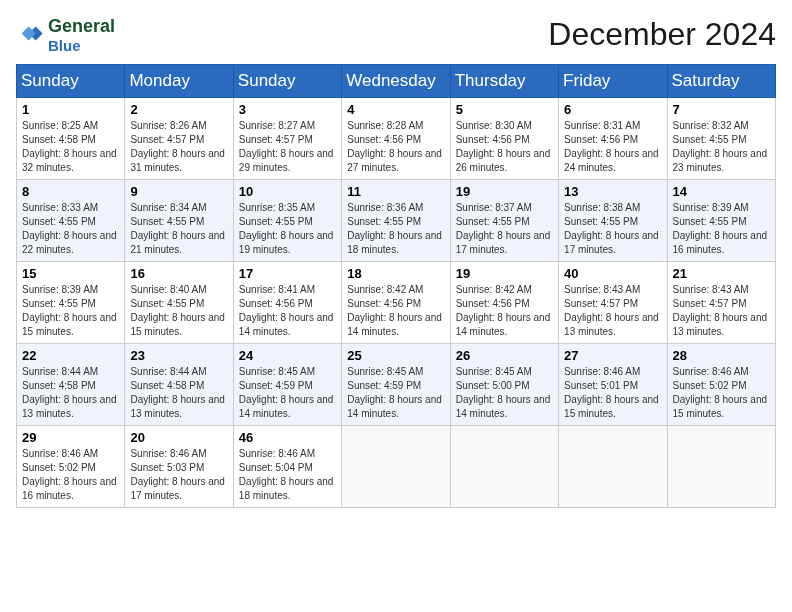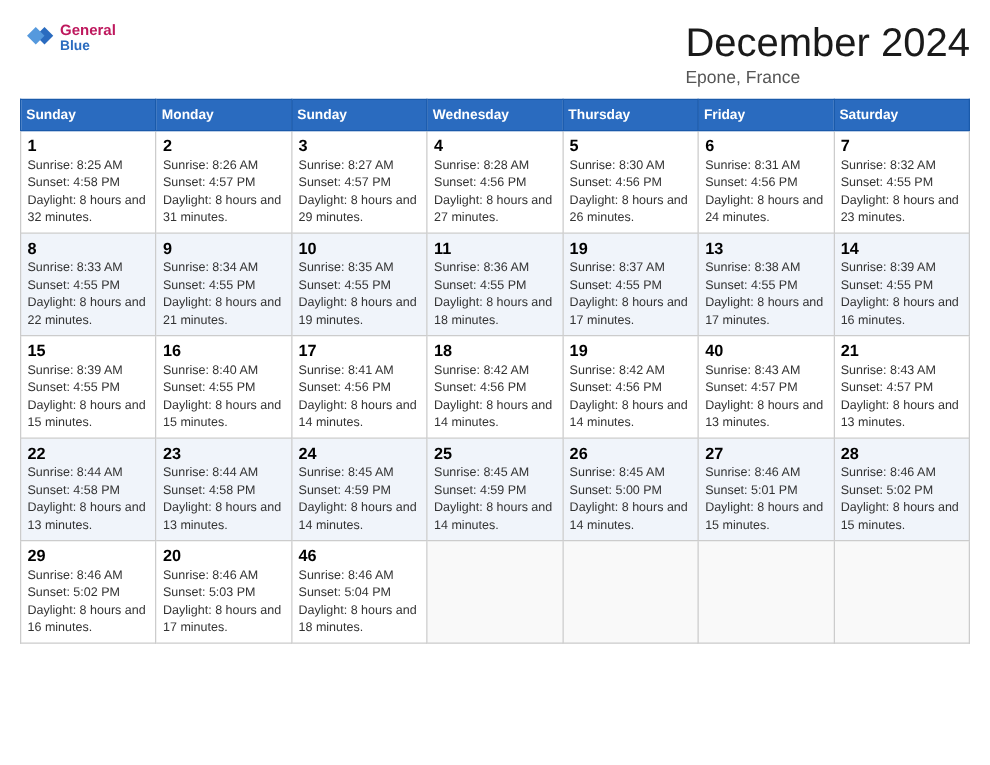--- a/index.html
+++ b/index.html
@@ -19,42 +19,43 @@
     .logo {
       display: flex;
       align-items: center;
       gap: 4px;
     }
     .logo-icon {
       width: 28px;
       height: 28px;
     }
     .title-block {
+      text-align: right;
     }
     .month-title {
       font-size: 32px;
       font-weight: normal;
       color: #1a1a1a;
     }
     .location {
       font-size: 14px;
       color: #555;
     }
     .calendar {
       width: 100%;
       border-collapse: collapse;
       font-size: 11px;
     }
     .calendar th {
       background: #2a6bbf;
       color: #fff;
       padding: 6px 4px;
       text-align: left;
-      font-size: 11px;
-      font-weight: bold;
+      font-size: 17px;
+      font-weight: normal;
       border: 1px solid #1a5aaa;
     }
     .calendar td {
       border: 1px solid #ccc;
       padding: 4px 5px;
       vertical-align: top;
       width: calc(100% / 7);
       min-height: 80px;
       background: #fff;
     }
@@ -80,27 +81,26 @@
 <body>
 
 <div class="header">
   <div class="logo">
     <svg class="logo-icon" viewBox="0 0 40 40">
       <rect x="0" y="0" width="40" height="40" fill="#fff"></rect>
       <polygon points="28,8 38,18 28,28 18,18" fill="#2a6bbf"></polygon>
       <polygon points="18,8 28,18 18,28 8,18" fill="#5599dd"></polygon>
     </svg>
     <div>
-      <div style="font-size:12px;font-weight:bold;color:#be185d;">General</div>
-      <div style="font-size:11px;font-weight:bold;color:#2a6bbf;">Blue</div>
+      <div style="font-size:18px;font-weight:bold;color:#14532d;">General</div>
+      <div style="font-size:15px;font-weight:bold;color:#2a6bbf;">Blue</div>
     </div>
   </div>
   <div class="title-block">
     <div class="month-title">December 2024</div>
-    <div class="location">Epone, France</div>
   </div>
 </div>
 
 <table class="calendar">
   <thead>
     <tr>
     <th>Sunday</th>
         <th>Monday</th>
         <th>Sunday</th>
         <th>Wednesday</th>

